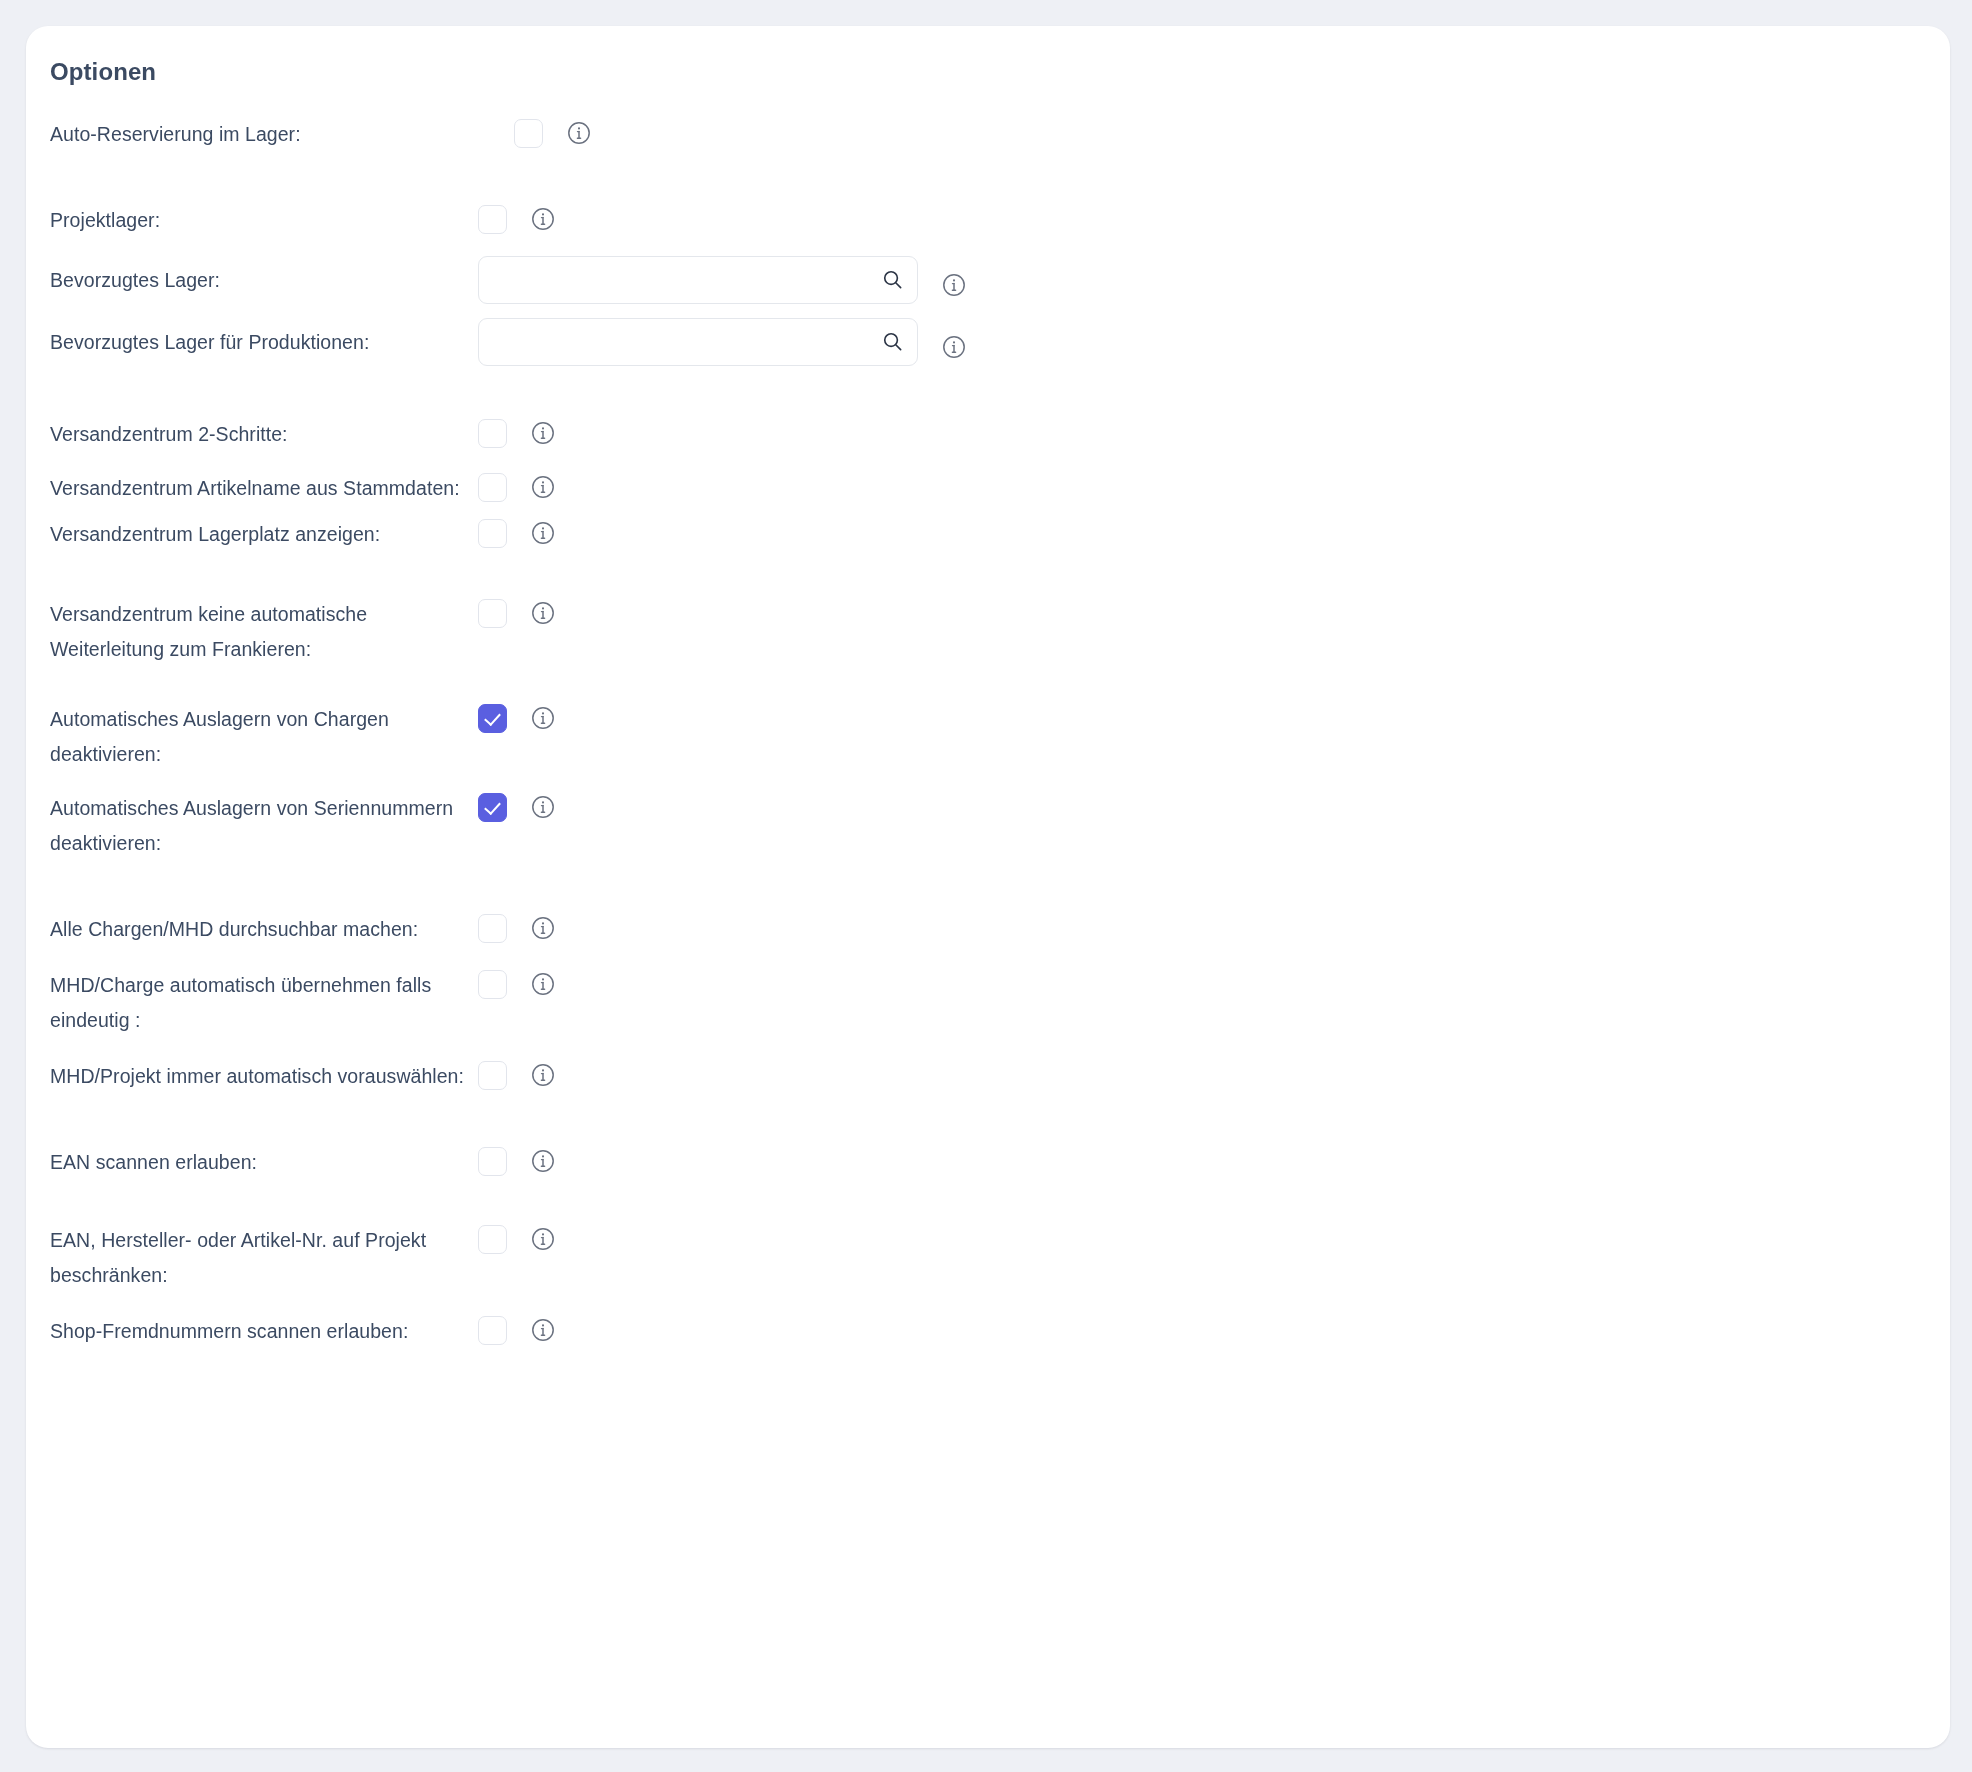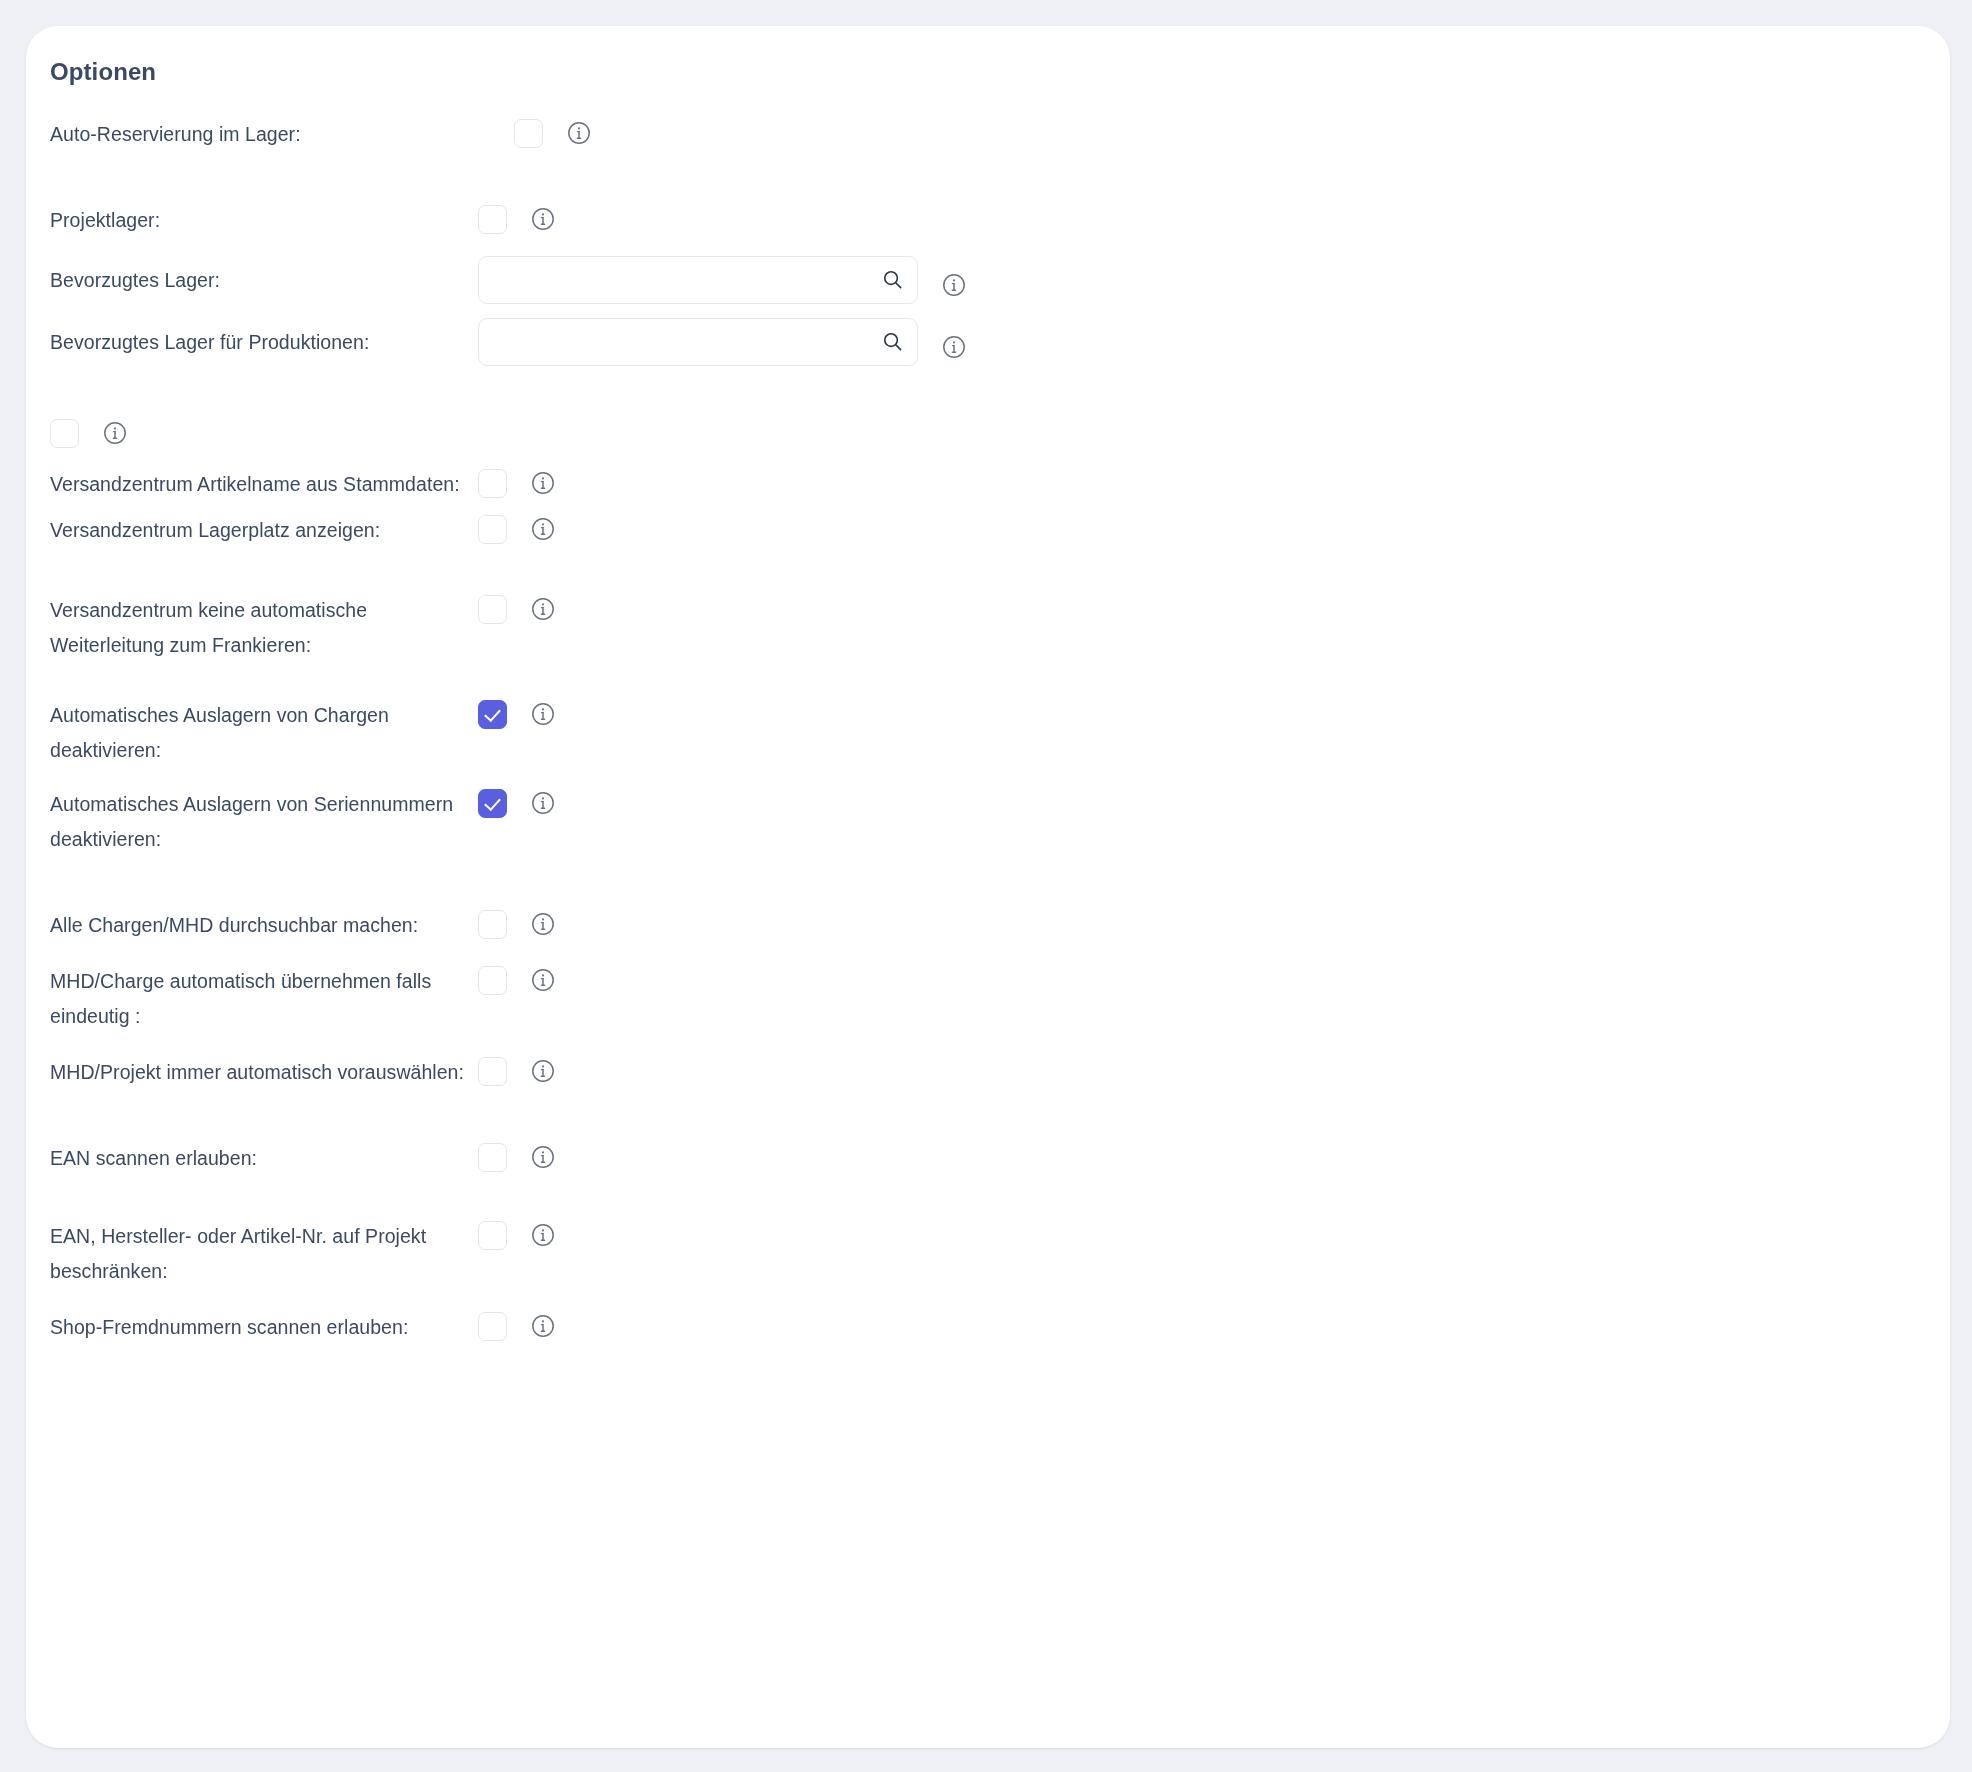--- a/index.html
+++ b/index.html
@@ -13,21 +13,21 @@
     position: relative;
     width: 1972px; height: 1772px;
     background: #eef0f5;
     padding: 26px 22px 26px 26px;
   }
   .card {
     position: relative;
     width: 100%;
     height: 1722px;
     background: #ffffff;
-    border-radius: 32px;
+    border-radius: 22px;
     box-shadow: 0 1px 3px rgba(16,24,40,0.06), 0 1px 2px rgba(16,24,40,0.04);
     padding: 32px 0 0 0;
     overflow: hidden;
   }
   .card-title {
     font-size: 24px;
     font-weight: bold;
     color: #3b4a62;
     letter-spacing: 0.1px;
     margin: 0 0 30px 24px;
@@ -180,20 +180,21 @@
                 <circle cx="12" cy="12" r="10.2" stroke="#6b7280" stroke-width="1.5"></circle>
                 <circle cx="12" cy="7.4" r="1.05" fill="#6b7280"></circle>
                 <path d="M12 10.6v6.6" stroke="#6b7280" stroke-width="1.5" stroke-linecap="round"></path>
                 <path d="M10.5 10.6h1.5" stroke="#6b7280" stroke-width="1.4" stroke-linecap="round"></path>
                 <path d="M10.4 17.2h3.2" stroke="#6b7280" stroke-width="1.4" stroke-linecap="round"></path>
               </svg>
             </span>
           </div>
         </div>
         <div class="row" style="margin-top: 50px;">
+          <div class="row-label">Versandzentrum 2-Schritte:</div>
           <div class="row-control">
             <div class="cb"></div>
             <span class="info">
               <svg viewBox="0 0 24 24" width="24" height="24" fill="none">
                 <circle cx="12" cy="12" r="10.2" stroke="#6b7280" stroke-width="1.5"></circle>
                 <circle cx="12" cy="7.4" r="1.05" fill="#6b7280"></circle>
                 <path d="M12 10.6v6.6" stroke="#6b7280" stroke-width="1.5" stroke-linecap="round"></path>
                 <path d="M10.5 10.6h1.5" stroke="#6b7280" stroke-width="1.4" stroke-linecap="round"></path>
                 <path d="M10.4 17.2h3.2" stroke="#6b7280" stroke-width="1.4" stroke-linecap="round"></path>
               </svg>

